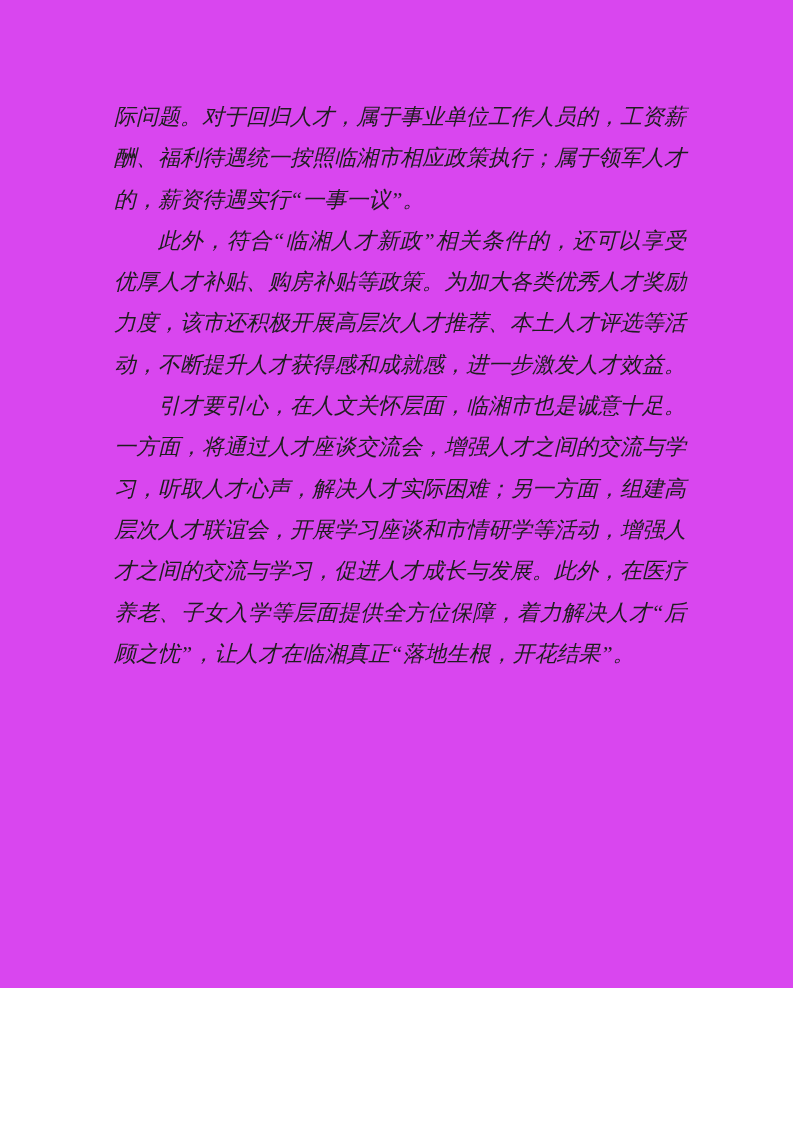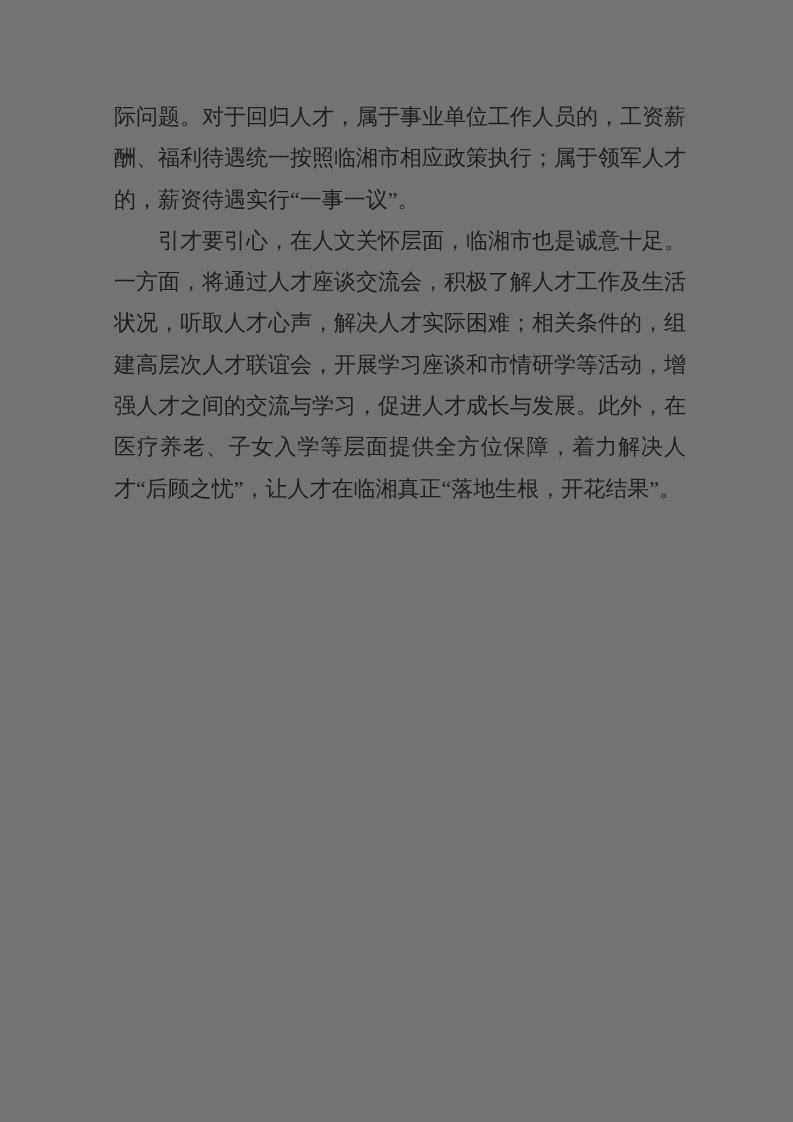--- a/index.html
+++ b/index.html
@@ -9,23 +9,24 @@
   }
   body {
     width: 793px;
     height: 1122px;
     overflow: hidden;
     font-family: "Liberation Serif", "DejaVu Serif", serif;
   }
   .page {
     box-sizing: border-box;
     width: 793px;
-    height: 1122px;
-    background: #737373;
+    height: 988px;
+    background: #d946ef;
     padding: 96px 107px 0 114px;
+    font-style: italic;
   }
   .doc p {
     margin: 0;
     padding: 0;
     font-size: 22px;
     line-height: 41.3px;
     color: #1e1e1e;
     text-align: justify;
     text-justify: inter-character;
     letter-spacing: 0;
@@ -34,15 +35,16 @@
   .doc p.indent {
     text-indent: 2em;
   }
 </style>
 </head>
 <body>
 
 <div class="page">
   <div class="doc">
     <p>际问题。对于回归人才，属于事业单位工作人员的，工资薪酬、福利待遇统一按照临湘市相应政策执行；属于领军人才的，薪资待遇实行“一事一议”。</p>
-    <p class="indent">引才要引心，在人文关怀层面，临湘市也是诚意十足。一方面，将通过人才座谈交流会，积极了解人才工作及生活状况，听取人才心声，解决人才实际困难；相关条件的，组建高层次人才联谊会，开展学习座谈和市情研学等活动，增强人才之间的交流与学习，促进人才成长与发展。此外，在医疗养老、子女入学等层面提供全方位保障，着力解决人才“后顾之忧”，让人才在临湘真正“落地生根，开花结果”。</p>
+    <p class="indent">此外，符合“临湘人才新政”相关条件的，还可以享受优厚人才补贴、购房补贴等政策。为加大各类优秀人才奖励力度，该市还积极开展高层次人才推荐、本土人才评选等活动，不断提升人才获得感和成就感，进一步激发人才效益。</p>
+    <p class="indent">引才要引心，在人文关怀层面，临湘市也是诚意十足。一方面，将通过人才座谈交流会，增强人才之间的交流与学习，听取人才心声，解决人才实际困难；另一方面，组建高层次人才联谊会，开展学习座谈和市情研学等活动，增强人才之间的交流与学习，促进人才成长与发展。此外，在医疗养老、子女入学等层面提供全方位保障，着力解决人才“后顾之忧”，让人才在临湘真正“落地生根，开花结果”。</p>
   </div>
 </div>
 
 </body></html>

